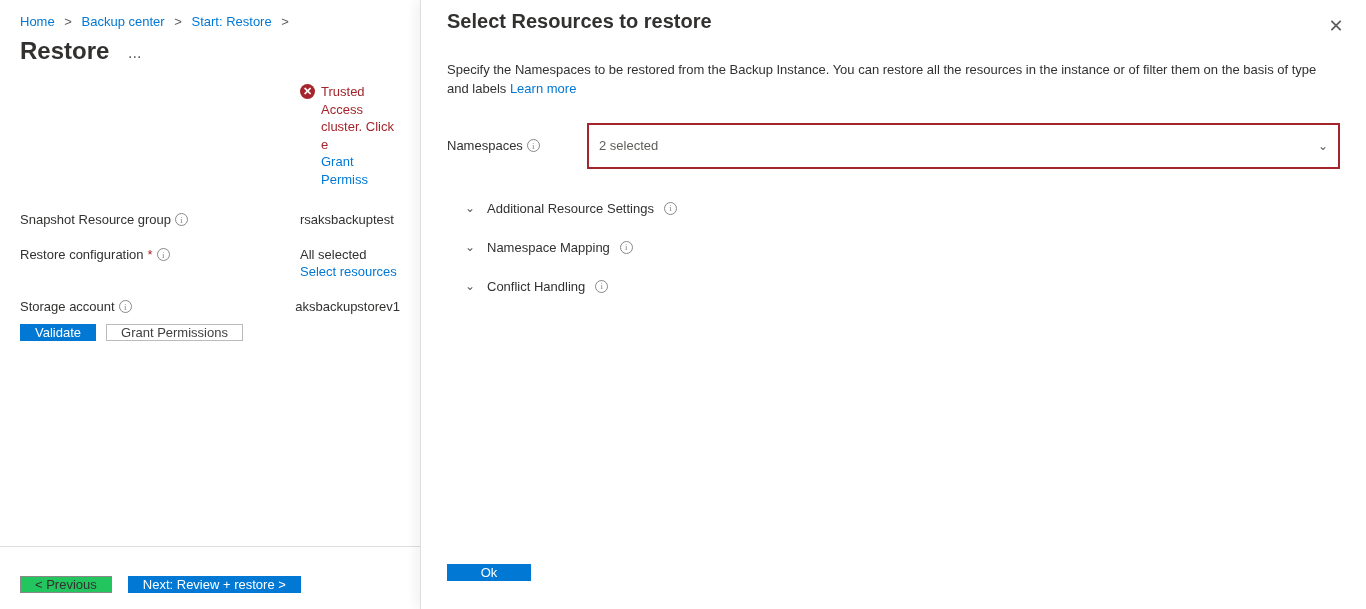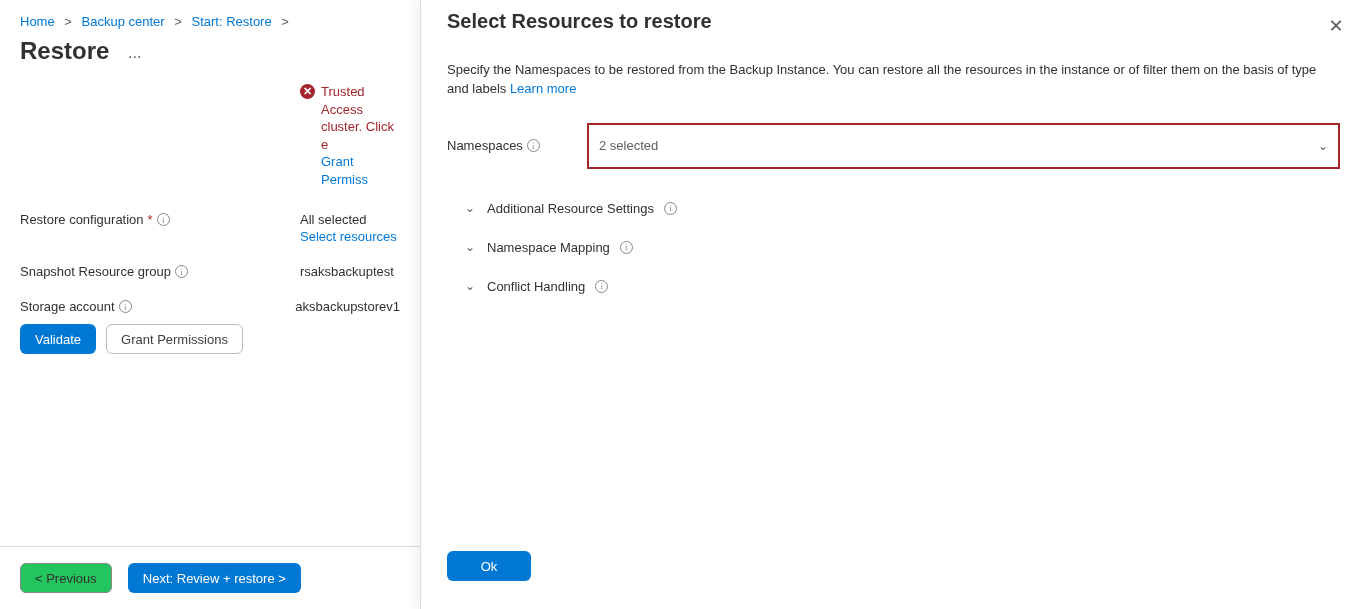--- a/index.html
+++ b/index.html
@@ -161,25 +161,25 @@
 
     .action-row {
       padding: 0 20px 8px 20px;
       display: flex;
       gap: 10px;
     }
 
     .btn {
       font-family: inherit;
       font-size: 13px;
-      height: 30px;
+      height: 17px;
       padding: 0 14px;
       border: 1px solid transparent;
       cursor: pointer;
-      border-radius: 6px;
+      border-radius: 0;
       display: inline-flex;
       align-items: center;
       justify-content: center;
     }
     .btn-primary {
       background: #0078d4;
       color: #fff;
     }
     .btn-default {
       background: #22c55e;
@@ -323,37 +323,37 @@
     <span class="alert-icon">✕</span>
     <div class="msg">
       <span>Trusted Access</span><br>
       <span>cluster. Click e</span><br>
       <span class="link">Grant Permiss</span>
     </div>
   </div>
 
   <div class="form-row">
     <div class="form-label">
+      <span>Snapshot Resource group</span>
+      <i class="info-circle"></i>
+    </div>
+    <div class="form-value">
+      <span>rsaksbackuptest</span>
+    </div>
+  </div>
+
+  <div class="form-row">
+    <div class="form-label">
       <span>Restore configuration</span>
       <span class="req">*</span>
       <i class="info-circle"></i>
     </div>
     <div class="form-value">
       <span>All selected</span>
       <span class="link">Select resources</span>
-    </div>
-  </div>
-
-  <div class="form-row">
-    <div class="form-label">
-      <span>Snapshot Resource group</span>
-      <i class="info-circle"></i>
-    </div>
-    <div class="form-value">
-      <span>rsaksbackuptest</span>
     </div>
   </div>
 
   <div class="form-row">
     <div class="form-label">
       <span>Storage account</span>
       <i class="info-circle"></i>
     </div>
     <div class="form-value">
       <span>aksbackupstorev1</span>

